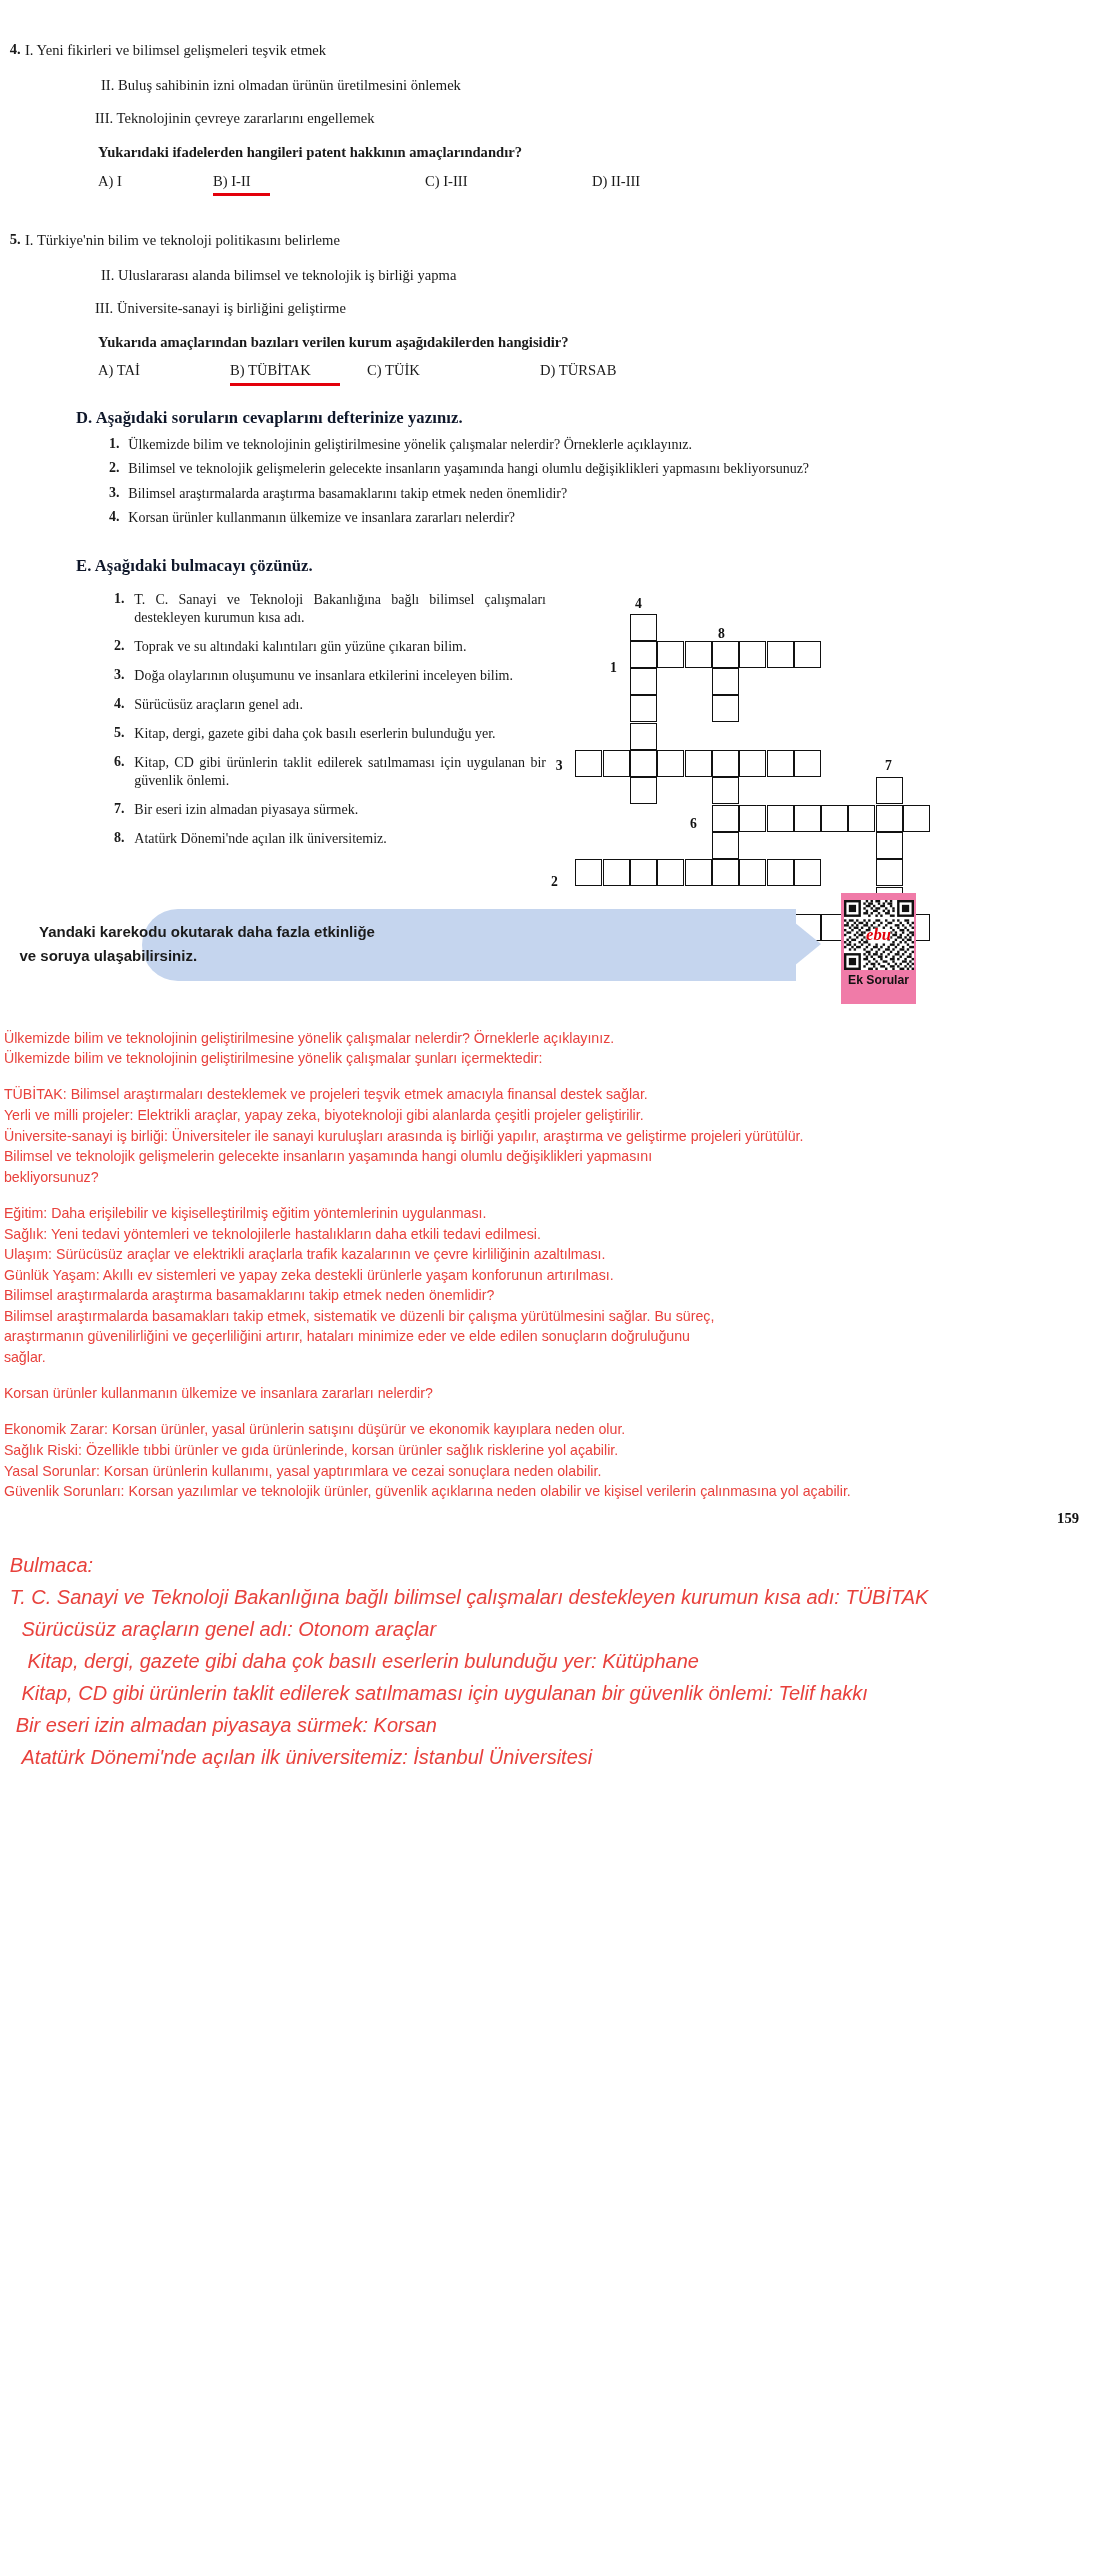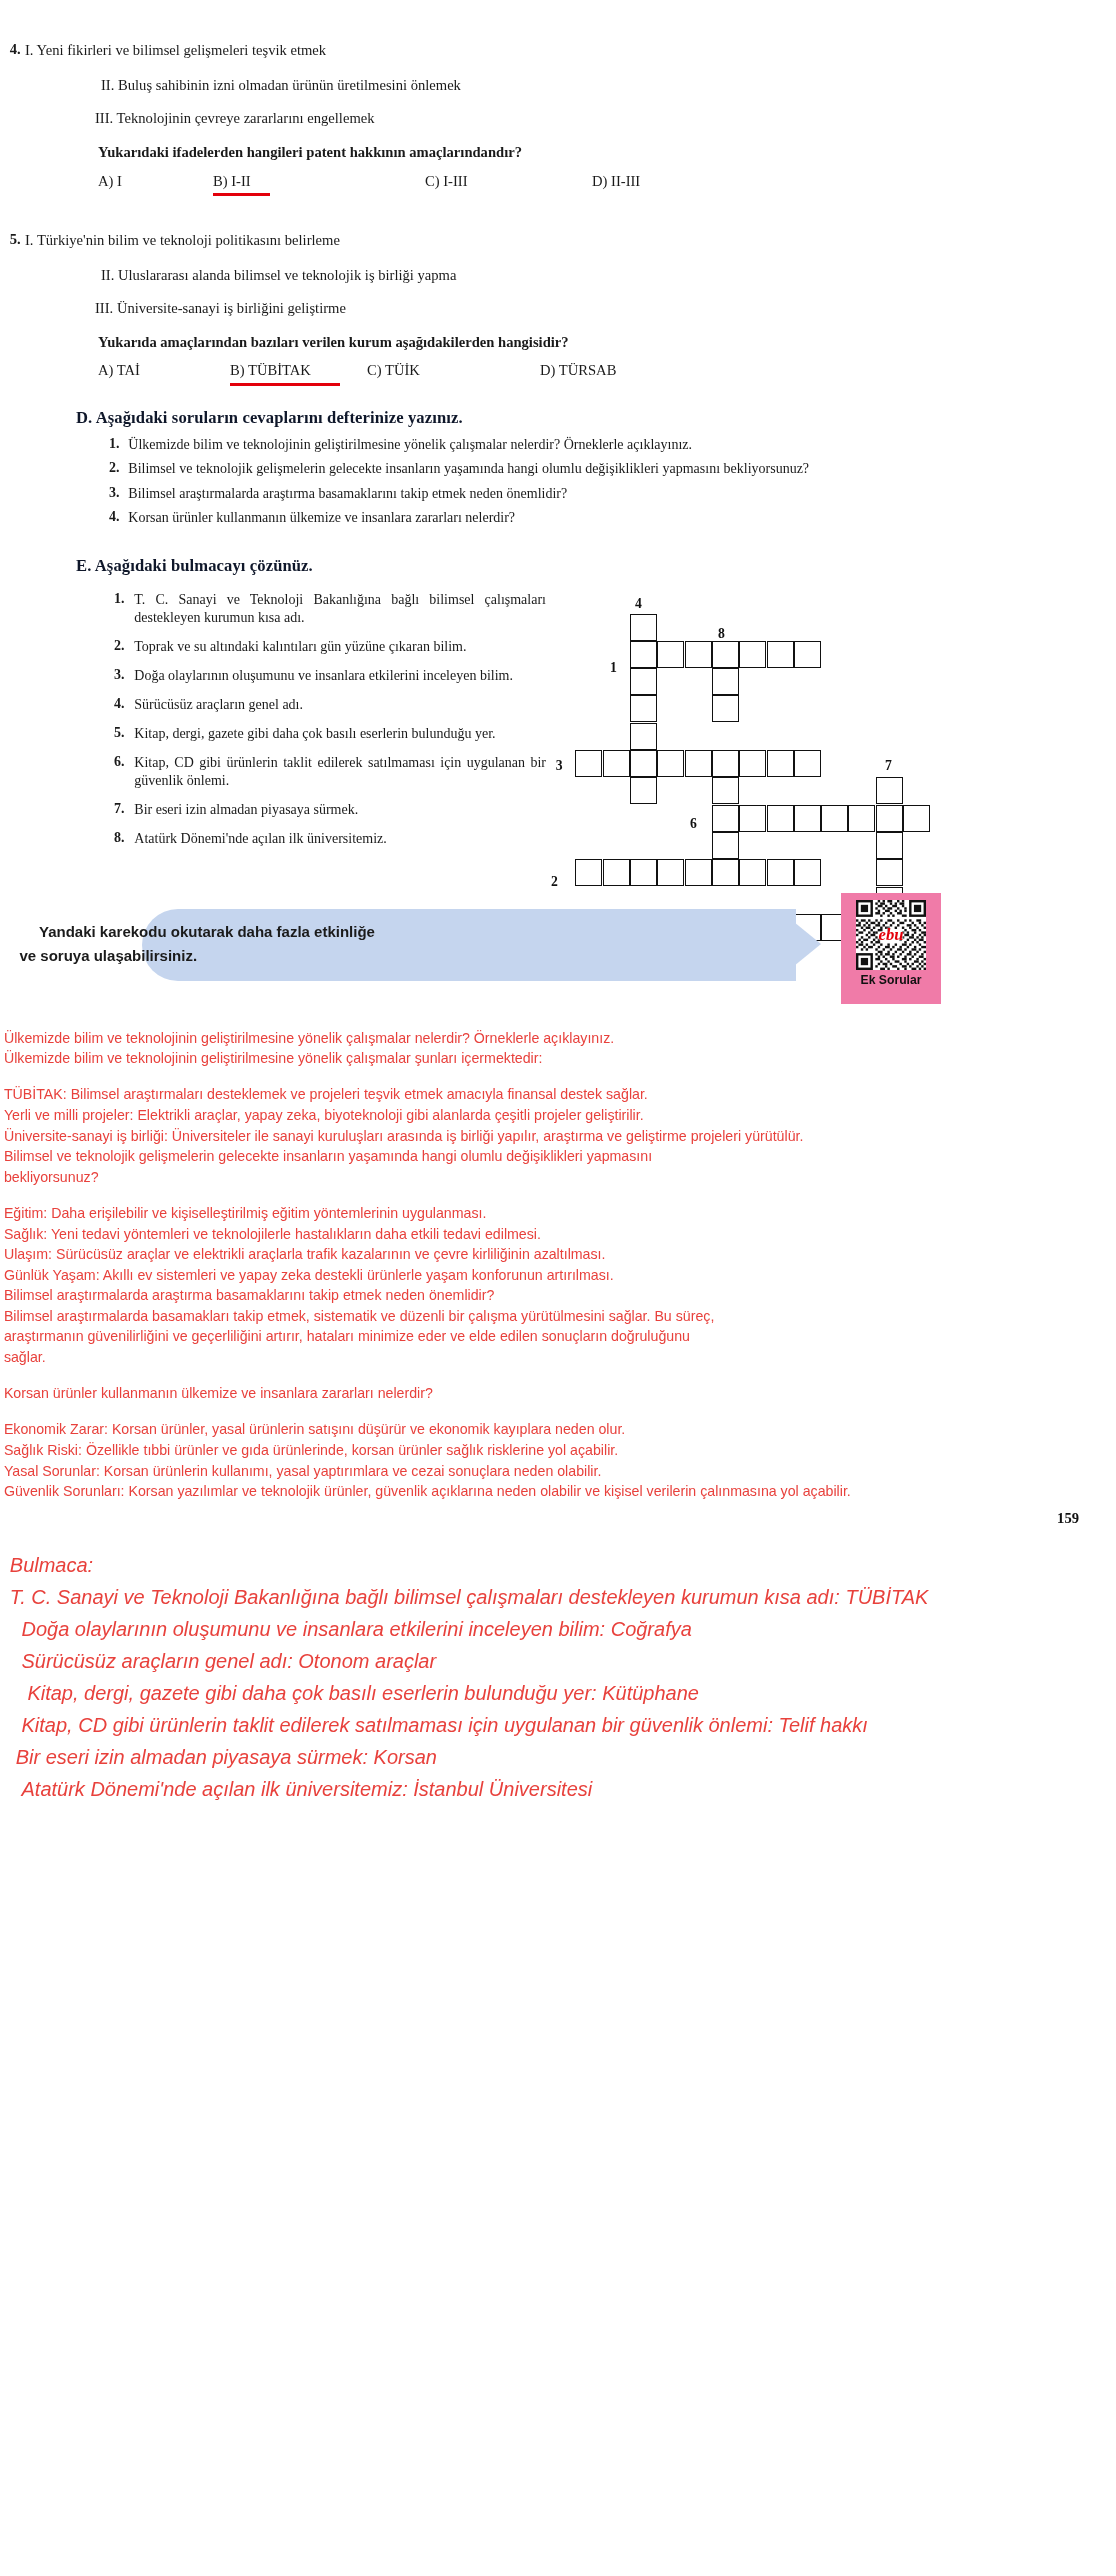--- a/index.html
+++ b/index.html
@@ -64,21 +64,21 @@
     border-top:22.4px solid transparent;border-bottom:22.4px solid transparent;
     border-left:27px solid #c5d5ee;
   }
   .bubble-txt{
     position:absolute;left:39px;top:13.7px;width:585px;
     font-family:"Liberation Sans", sans-serif;font-weight:bold;font-size:15px;
     line-height:1.55;color:#1b1b1b;
   }
   .bubble-txt .l2{display:block;margin-left:-19.5px;}
   .qr-card{
-    position:absolute;left:841px;top:-13.7px;width:100px;height:111px;
+    position:absolute;left:841px;top:-13.7px;width:75px;height:111px;
     background:#f07ba8;text-align:center;
   }
   .qr-img{width:70px;height:70px;margin:6.8px auto 0;display:block;position:relative;background:#fff;}
   .qr-lbl{
     font-family:"Liberation Sans", sans-serif;font-weight:bold;font-size:12.2px;
     color:#111;margin-top:2.9px;
   }
   .ebu{
     position:absolute;left:50%;top:50%;transform:translate(-50%,-50%);
     color:#e3000b;font-family:"Liberation Serif",serif;font-style:italic;
@@ -559,21 +559,20 @@
     <div class="gap"></div>
     <p>Ekonomik Zarar: Korsan ürünler, yasal ürünlerin satışını düşürür ve ekonomik kayıplara neden olur.</p>
     <p>Sağlık Riski: Özellikle tıbbi ürünler ve gıda ürünlerinde, korsan ürünler sağlık risklerine yol açabilir.</p>
     <p>Yasal Sorunlar: Korsan ürünlerin kullanımı, yasal yaptırımlara ve cezai sonuçlara neden olabilir.</p>
     <p>Güvenlik Sorunları: Korsan yazılımlar ve teknolojik ürünler, güvenlik açıklarına neden olabilir ve kişisel verilerin çalınmasına yol açabilir.</p>
   </div>
 
   <div class="bulmaca" style="margin-top:47px;">
     <p style="margin:0;">Bulmaca:</p>
     <p style="margin:0;">T. C. Sanayi ve Teknoloji Bakanlığına bağlı bilimsel çalışmaları destekleyen kurumun kısa adı: TÜBİTAK</p>
-    <p class="i2" style="margin:0;">Doğa olaylarının oluşumunu ve insanlara etkilerini inceleyen bilim: Coğrafya</p>
     <p class="i2" style="margin:0;">Sürücüsüz araçların genel adı: Otonom araçlar</p>
     <p class="i3" style="margin:0;">Kitap, dergi, gazete gibi daha çok basılı eserlerin bulunduğu yer: Kütüphane</p>
     <p class="i2" style="margin:0;">Kitap, CD gibi ürünlerin taklit edilerek satılmaması için uygulanan bir güvenlik önlemi: Telif hakkı</p>
     <p class="i1" style="margin:0;">Bir eseri izin almadan piyasaya sürmek: Korsan</p>
     <p class="i2" style="margin:0;">Atatürk Dönemi'nde açılan ilk üniversitemiz: İstanbul Üniversitesi</p>
   </div>
 
 </div>
 
 

